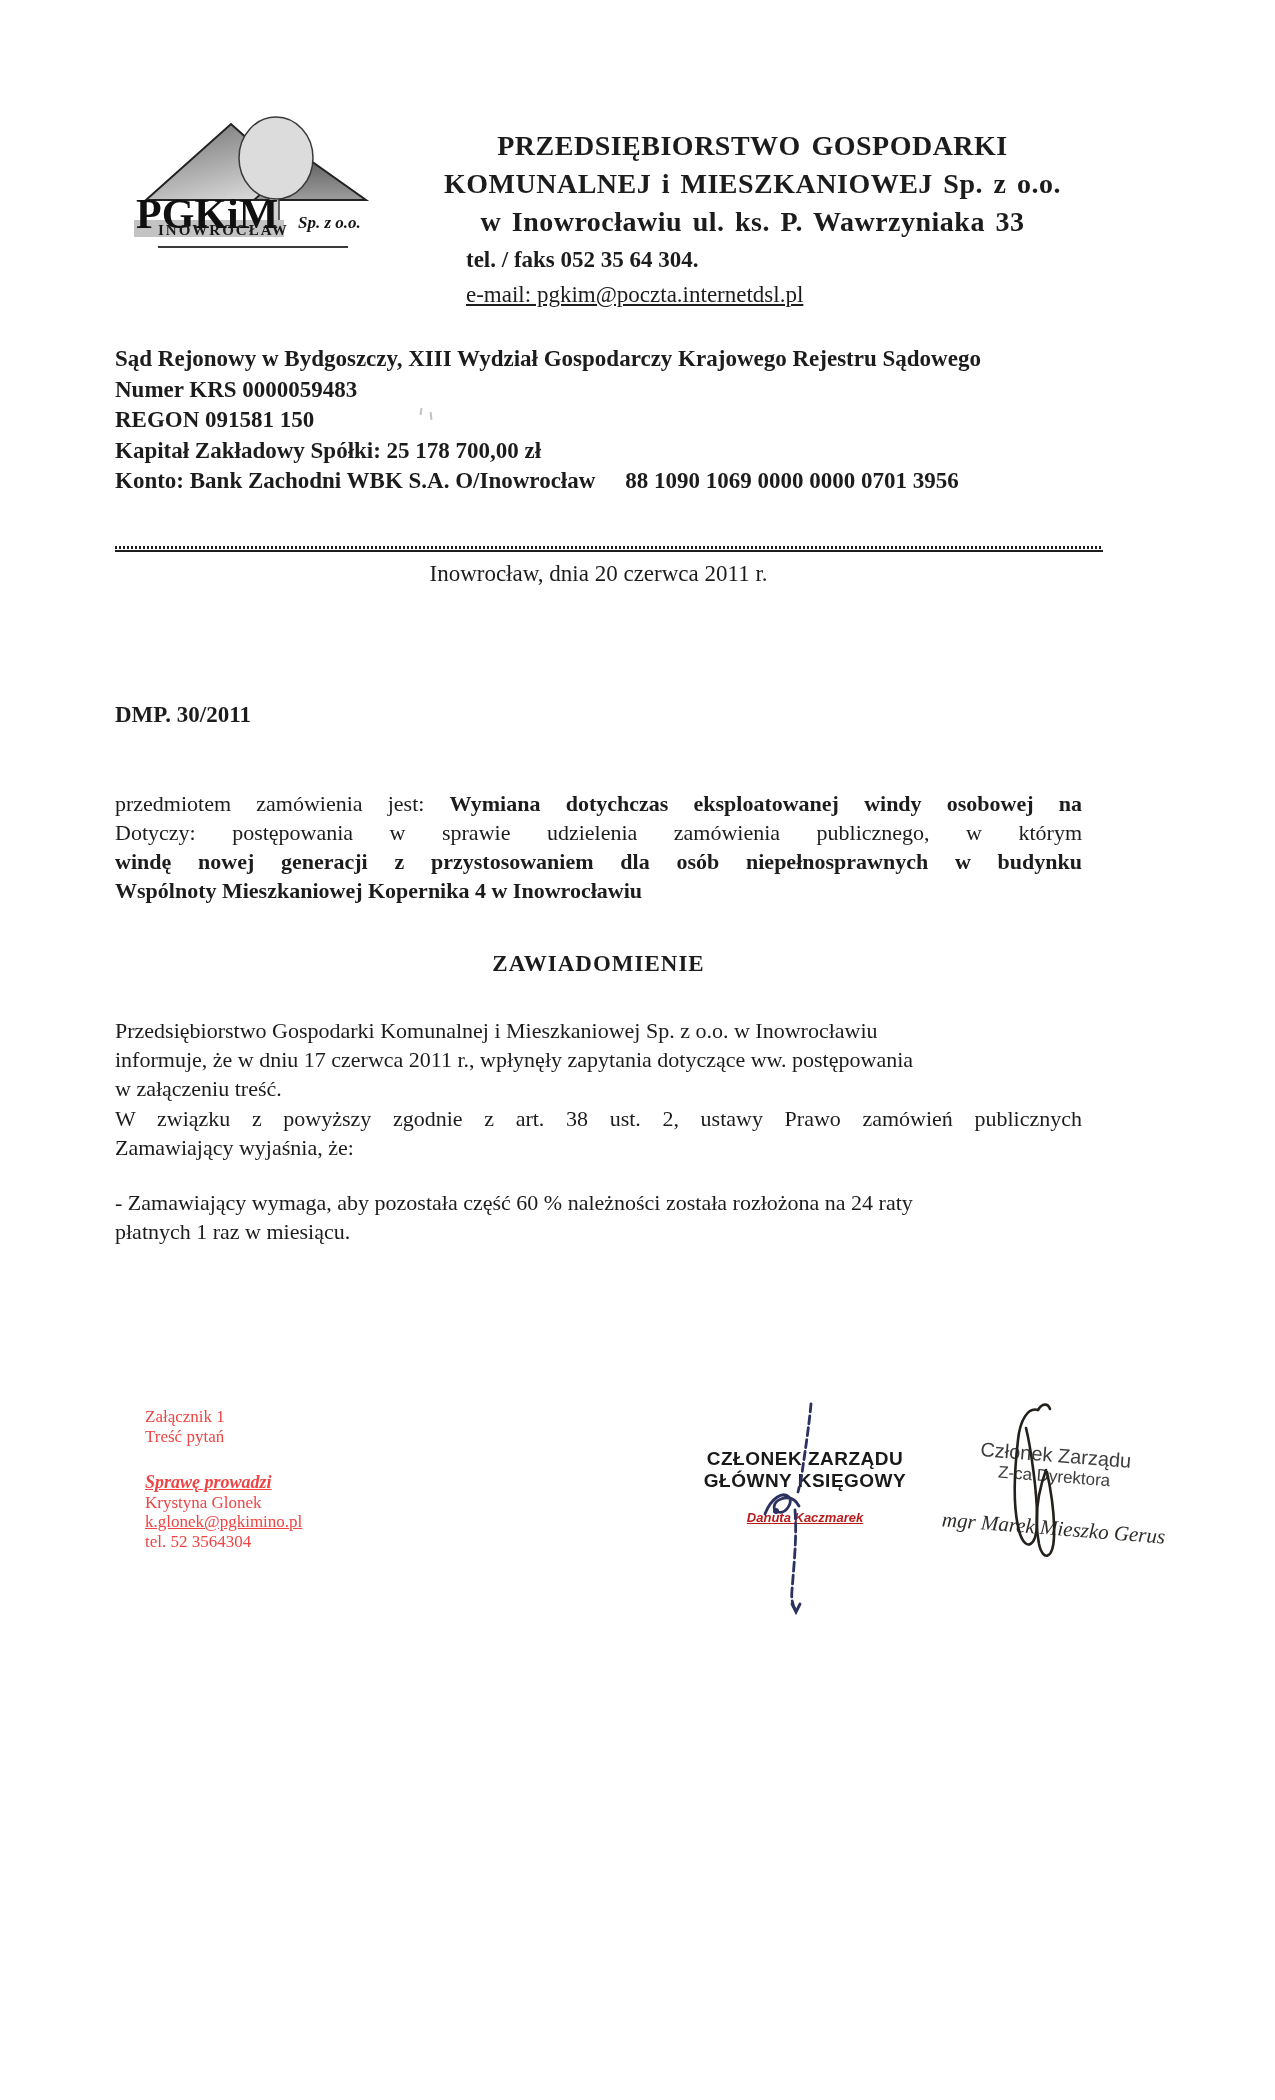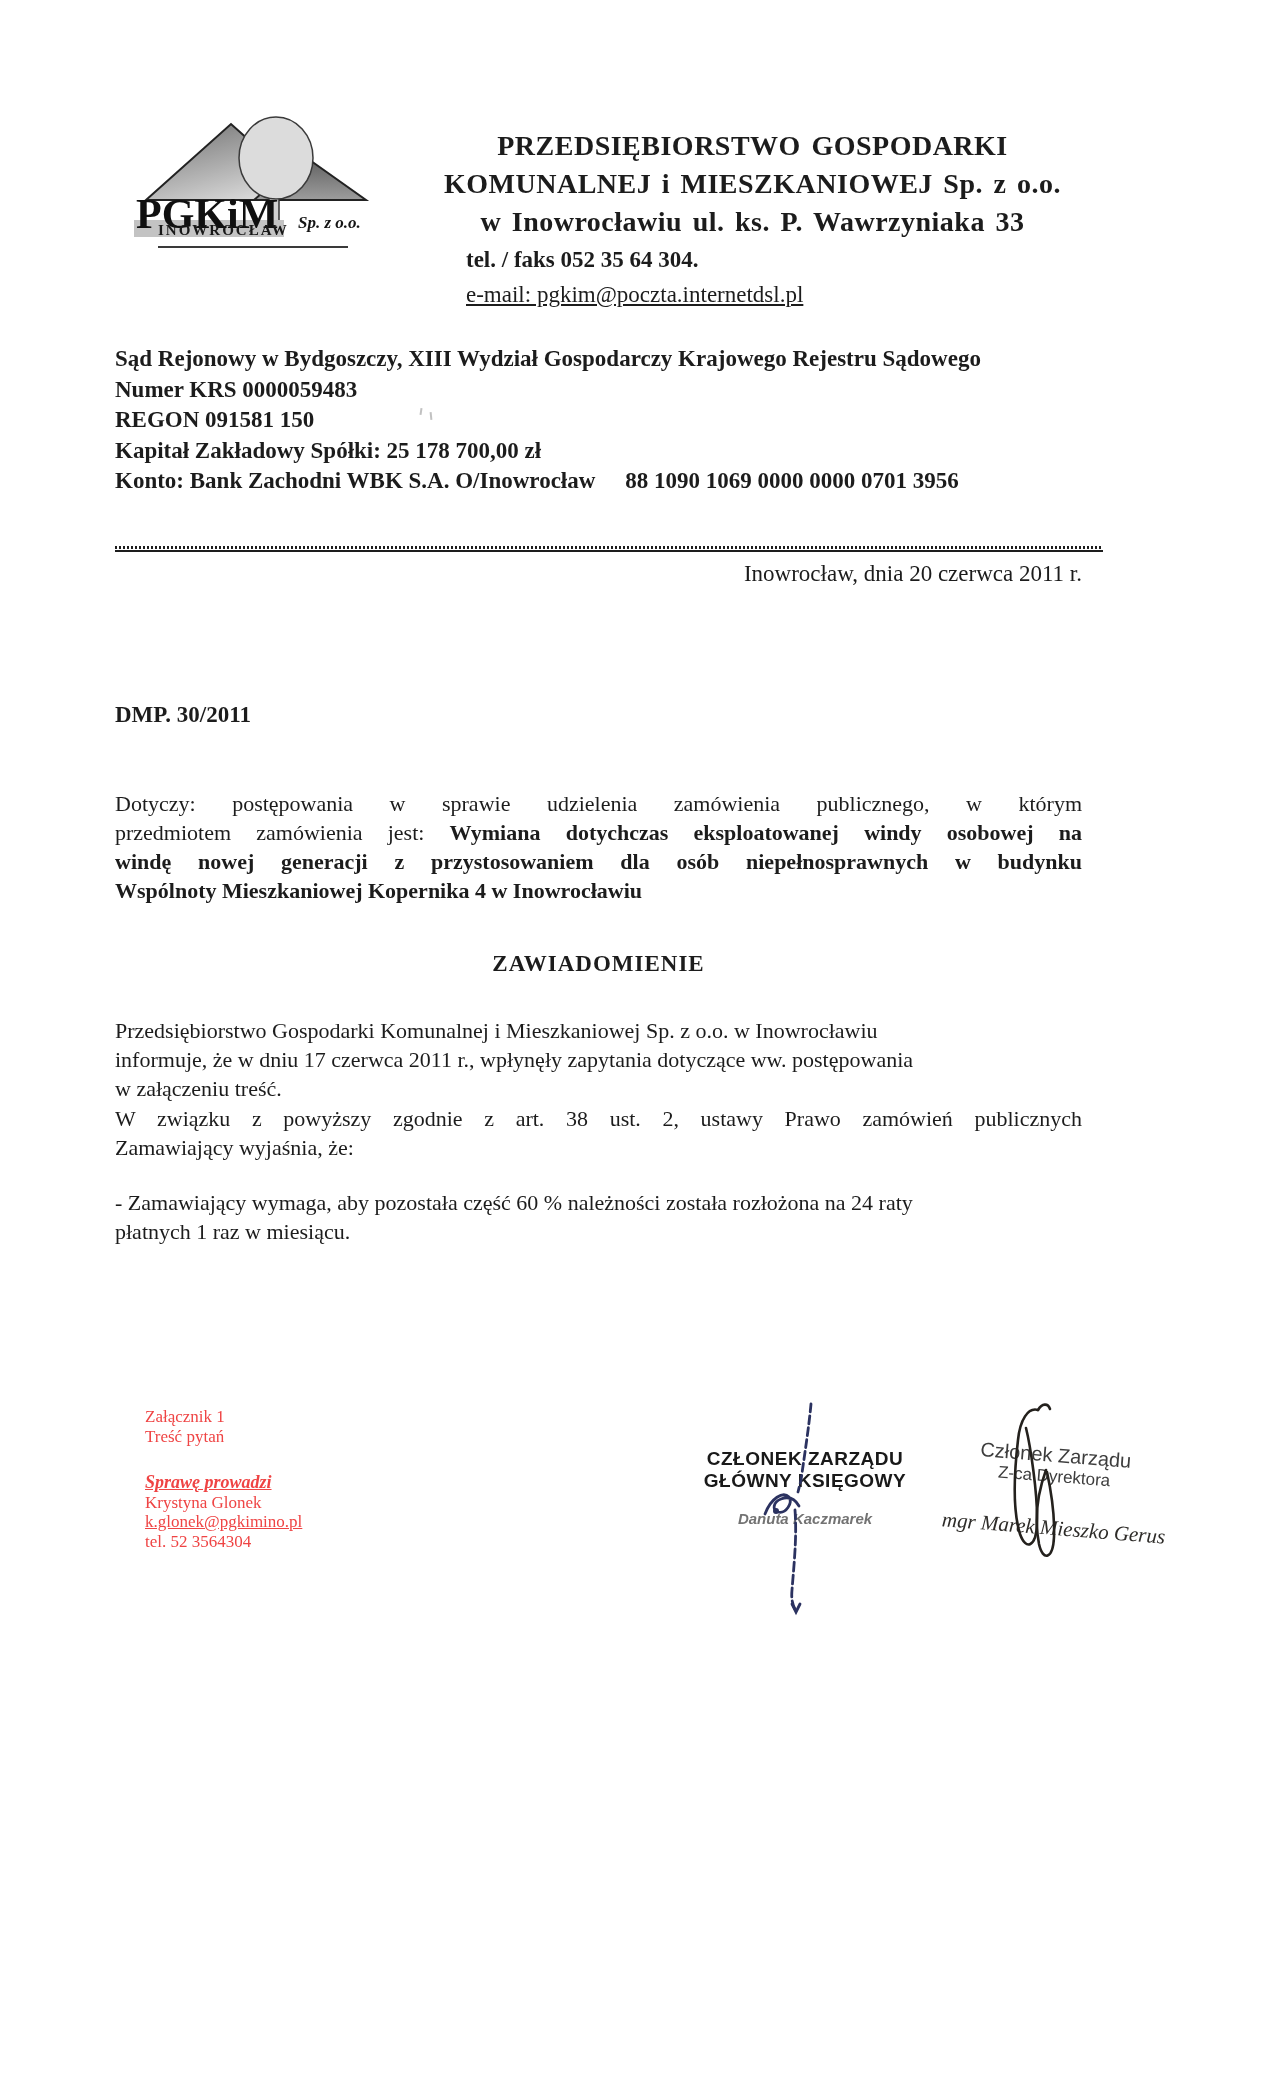--- a/index.html
+++ b/index.html
@@ -21,39 +21,39 @@
   .registry{position:absolute;left:115px;top:344px;width:985px;font-weight:bold;font-size:23px;line-height:30.6px;}
   .acct-num{display:inline-block;margin-left:30px;}
   .nip-artifact{position:absolute;left:418px;top:406px;width:20px;height:18px;opacity:.45;}
   .nip-artifact span{position:absolute;background:#777;}
   .nip-artifact .m1{left:2px;top:2px;width:2px;height:7px;transform:rotate(8deg);}
   .nip-artifact .m2{left:12px;top:6px;width:2px;height:8px;transform:rotate(-6deg);}
   
   .sep{position:absolute;left:115px;top:546px;width:988px;}
   .sep .dots{height:3px;background:repeating-linear-gradient(90deg,#1d1d1d 0 2px,transparent 2px 4px);}
   .sep .solid{height:2px;background:#1d1d1d;margin-top:1px;}
-  .dateline{position:absolute;left:115px;top:561px;width:967px;text-align:right;font-size:23px;}
+  .dateline{position:absolute;left:115px;top:561px;width:967px;text-align:center;font-size:23px;}
   
   .reference{position:absolute;left:115px;top:702px;font-size:23px;font-weight:bold;}
   .subject{position:absolute;left:115px;top:789px;width:967px;font-size:22px;line-height:29px;}
   .stretch{text-align:justify;text-align-last:justify;}
   .b{font-weight:bold;}
   
   .notice-title{position:absolute;left:115px;top:951px;width:967px;text-align:center;font-size:23px;font-weight:bold;letter-spacing:1px;}
   .body-block{position:absolute;left:115px;top:1016px;width:967px;font-size:22px;line-height:29.2px;}
   .bullet-block{position:absolute;left:115px;top:1188px;width:967px;font-size:22px;line-height:29px;}
   
   .footer-left{position:absolute;left:145px;top:1407px;font-size:17px;line-height:19.5px;color:#ef4444;}
   .handler-label{display:inline-block;margin-top:27px;font-size:18px;font-weight:bold;font-style:italic;text-decoration:underline;}
   .u{text-decoration:underline;}
   
   .stamp-mid{position:absolute;left:655px;top:1448px;width:300px;text-align:center;
     font-family:"Liberation Sans", sans-serif;font-weight:bold;font-size:19px;line-height:21.5px;letter-spacing:0.5px;color:#191919;}
   .name-mid{position:absolute;left:655px;top:1510px;width:300px;text-align:center;
-    font-family:"Liberation Sans", sans-serif;font-style:italic;font-weight:600;font-size:15px;color:#737373;}
+    font-family:"Liberation Sans", sans-serif;font-style:italic;font-weight:600;font-size:13px;color:#b91c1c;text-decoration:underline;}
   .stamp-right{position:absolute;left:942px;top:1436px;width:230px;text-align:center;
     font-family:"Liberation Sans", sans-serif;font-size:20px;line-height:21px;color:#3d3d3d;
     transform:rotate(4.5deg);transform-origin:left top;}
   .stamp-right .sub{font-size:17px;}
   .name-right{position:absolute;left:915px;top:1505px;width:280px;text-align:center;
     font-style:italic;font-size:21px;color:#2e2c29;transform:rotate(4.5deg);transform-origin:left top;}
   .sig{position:absolute;}
   .sig-mid{left:735px;top:1392px;}
   .sig-right{left:990px;top:1398px;}
 </style>
@@ -111,22 +111,22 @@
 
   <div class="sep">
     <div class="dots"></div>
       <div class="solid"></div>
   </div>
   <div class="dateline">Inowrocław, dnia 20 czerwca 2011 r.</div>
 
   <div class="reference">DMP. 30/2011</div>
 
   <div class="subject">
+    <div class="stretch"><span>przedmiotem zamówienia jest: </span><span class="b">Wymiana dotychczas eksploatowanej windy osobowej na</span></div>
     <div class="stretch">Dotyczy:  postępowania  w  sprawie  udzielenia  zamówienia  publicznego,  w  którym</div>
-    <div class="stretch"><span>przedmiotem zamówienia jest: </span><span class="b">Wymiana dotychczas eksploatowanej windy osobowej na</span></div>
     <div class="stretch b">windę nowej generacji z przystosowaniem dla osób niepełnosprawnych w budynku</div>
     <div class="b">Wspólnoty Mieszkaniowej Kopernika 4 w Inowrocławiu</div>
   </div>
 
   <div class="notice-title">ZAWIADOMIENIE</div>
   <div class="body-block">
     <div>Przedsiębiorstwo Gospodarki Komunalnej i Mieszkaniowej Sp. z o.o. w Inowrocławiu</div>
     <div>informuje, że w dniu 17 czerwca 2011 r., wpłynęły zapytania dotyczące ww. postępowania</div>
     <div>w załączeniu treść.</div>
     <div class="stretch">W  związku  z  powyższy  zgodnie  z  art.  38  ust.  2,  ustawy  Prawo  zamówień  publicznych</div>

